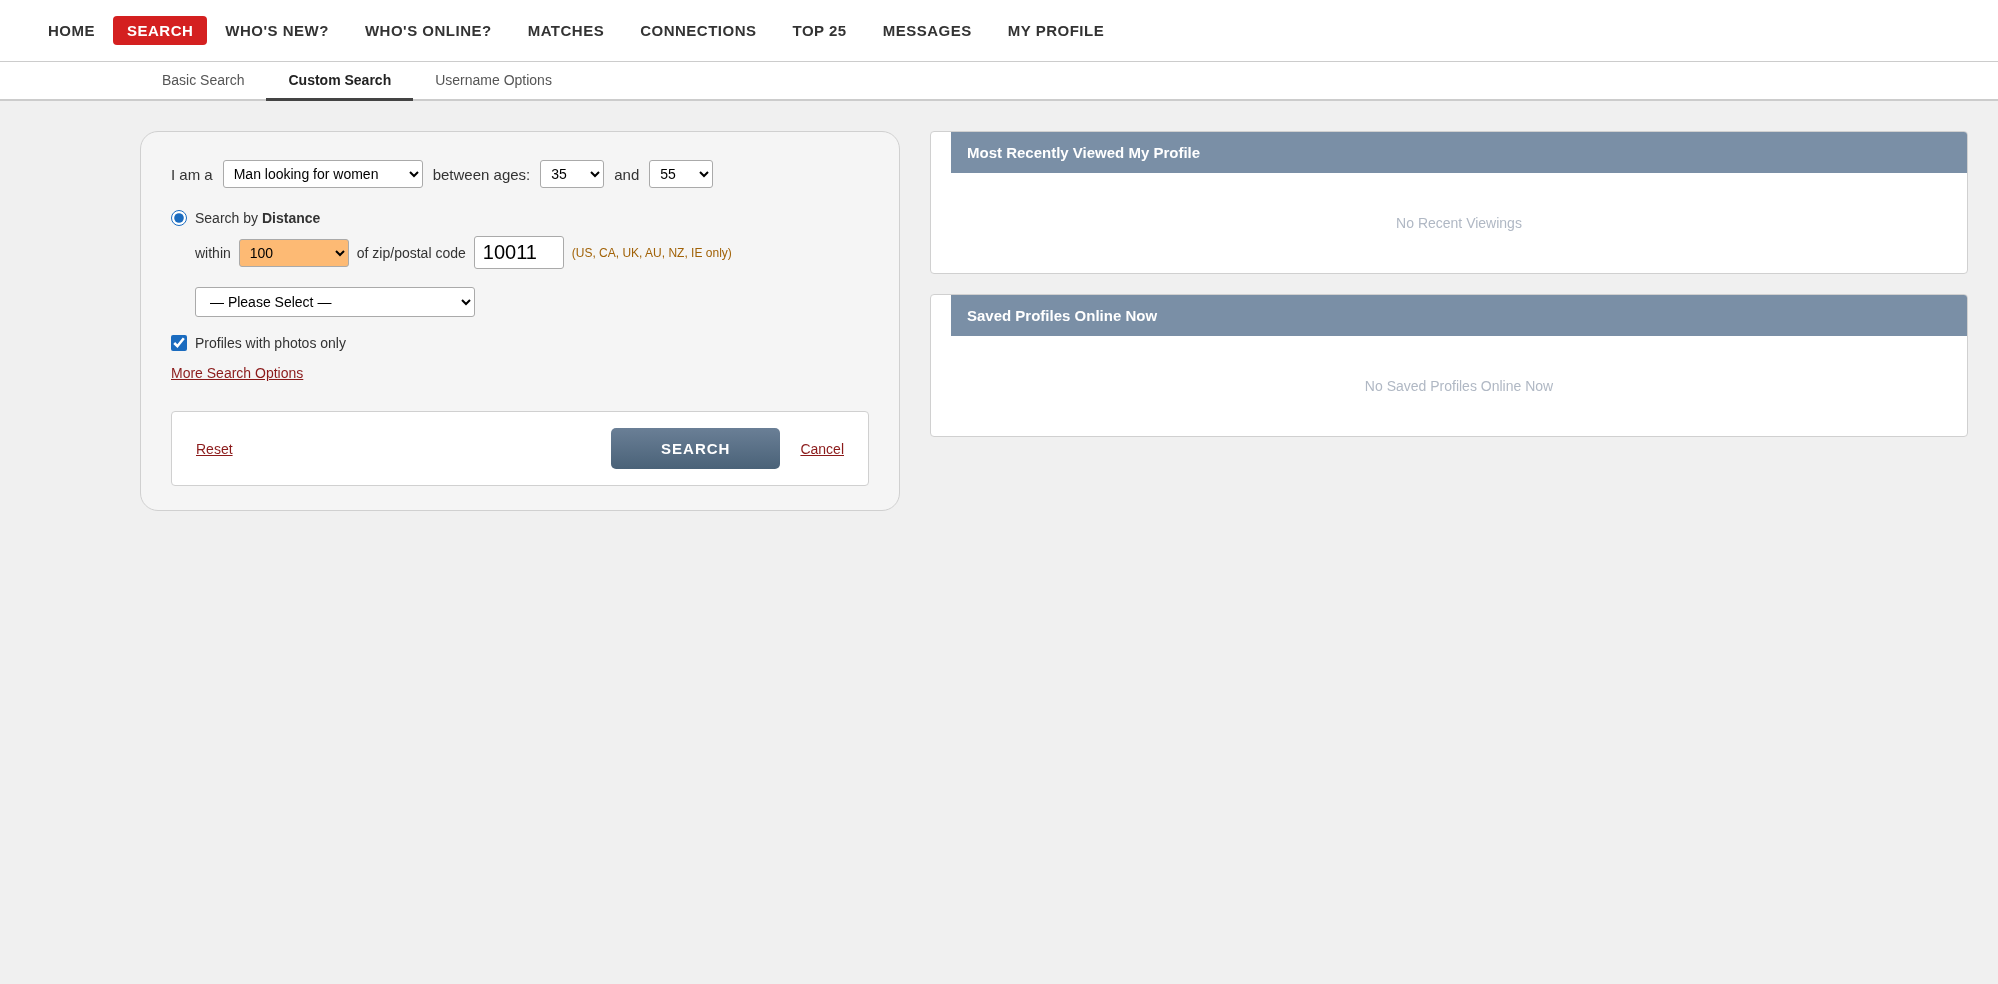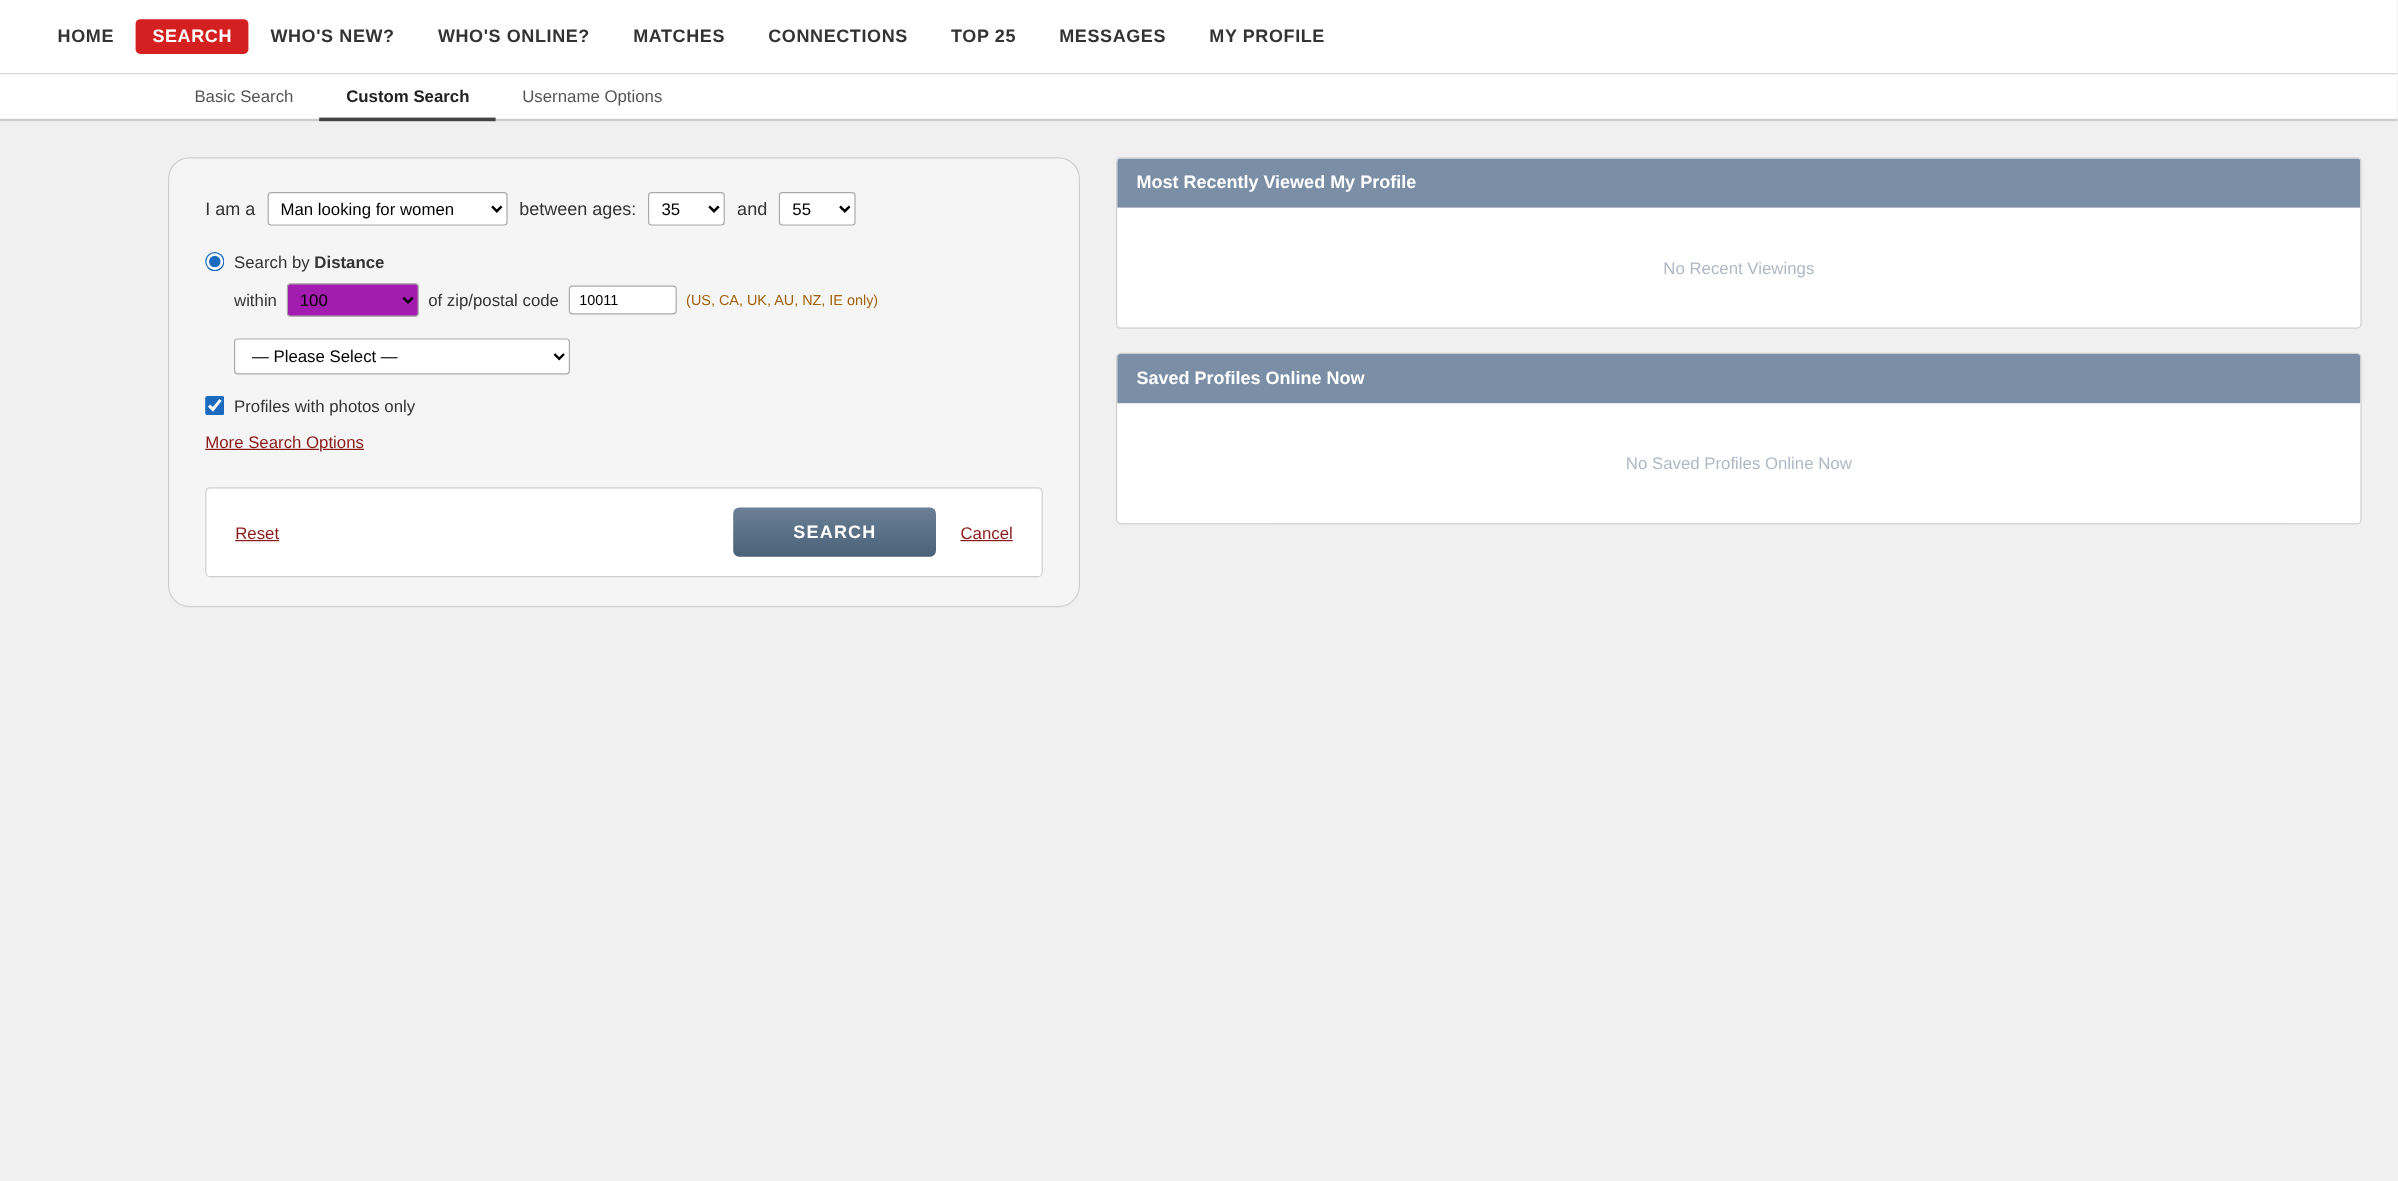--- a/index.html
+++ b/index.html
@@ -124,29 +124,29 @@
       gap: 8px;
       margin-left: 24px;
       margin-bottom: 18px;
       font-size: 14px;
     }
     .distance-row select {
       border: 1px solid #aaa;
       border-radius: 3px;
       padding: 4px 6px;
       font-size: 14px;
-      background: #a21caf;
+      background: #fdba74;
       cursor: pointer;
       width: 110px;
     }
     .distance-row input[type="text"] {
       border: 1px solid #aaa;
       border-radius: 3px;
       padding: 4px 8px;
-      font-size: 12px;
+      font-size: 20px;
       width: 90px;
     }
     .zip-note {
       color: #a16207;
       font-size: 12px;
     }
 
     .country-row {
       margin-left: 24px;
       margin-top: 6px;
@@ -234,20 +234,21 @@
       display: flex;
       flex-direction: column;
       gap: 20px;
     }
 
     .sidebar-widget {
       background: #fff;
       border: 1px solid #d0d0d0;
       border-radius: 4px;
       overflow: hidden;
+      padding-left: 20px;
     }
     .widget-header {
       background: #7a8fa6;
       color: #fff;
       font-size: 15px;
       font-weight: bold;
       padding: 12px 16px;
     }
     .widget-body {
       padding: 40px 20px;

